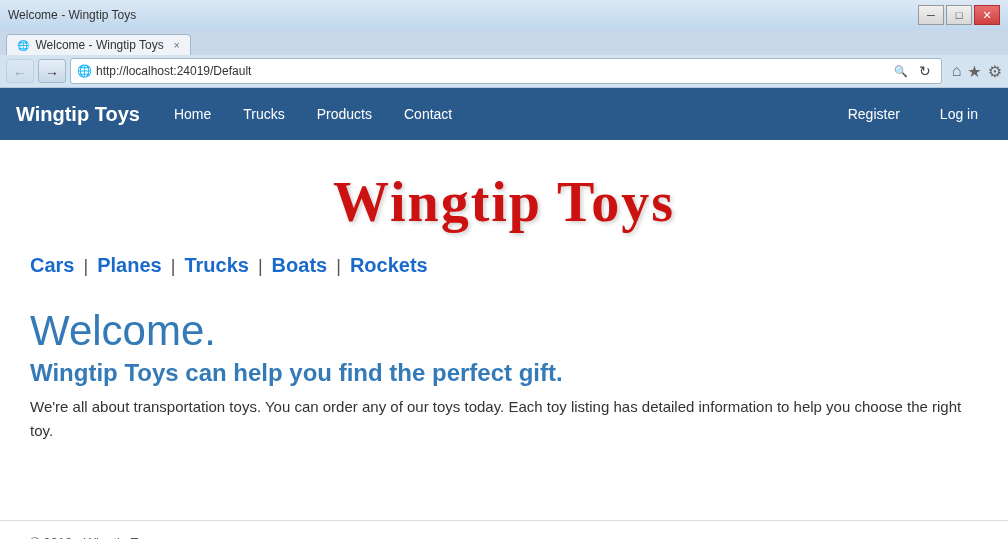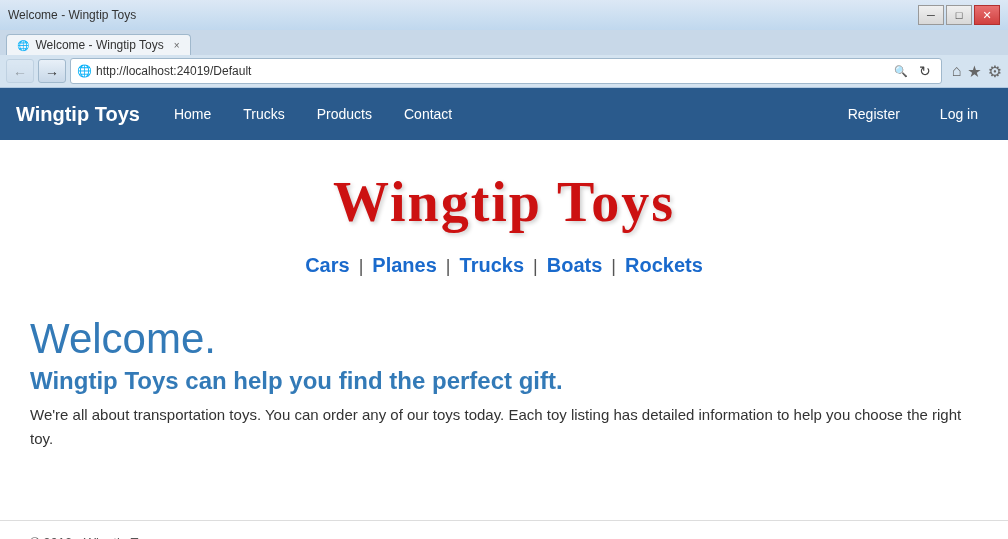--- a/index.html
+++ b/index.html
@@ -179,23 +179,23 @@
     .site-title {
       text-align: center;
       font-family: 'Comic Sans MS', 'Segoe Script', cursive;
       font-size: 56px;
       color: #cc1111;
       text-shadow: 2px 2px 4px rgba(0,0,0,0.2);
       margin: 10px 0 20px 0;
       letter-spacing: 2px;
     }
     .category-links {
-      text-align: center;
+      text-align: left;
       font-size: 18px;
-      margin-bottom: 38px;
+      margin-bottom: 30px;
       color: #2a7adb;
     }
     .category-links a {
       color: #1a6acc;
       text-decoration: none;
       font-weight: bold;
       font-size: 20px;
     }
     .category-sep {
       color: #555;

